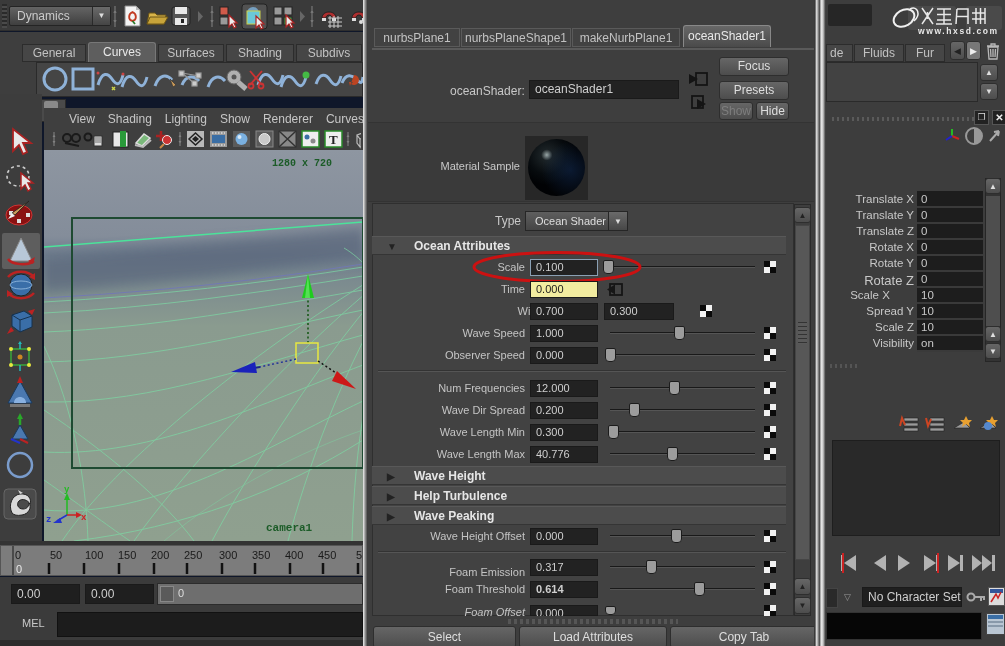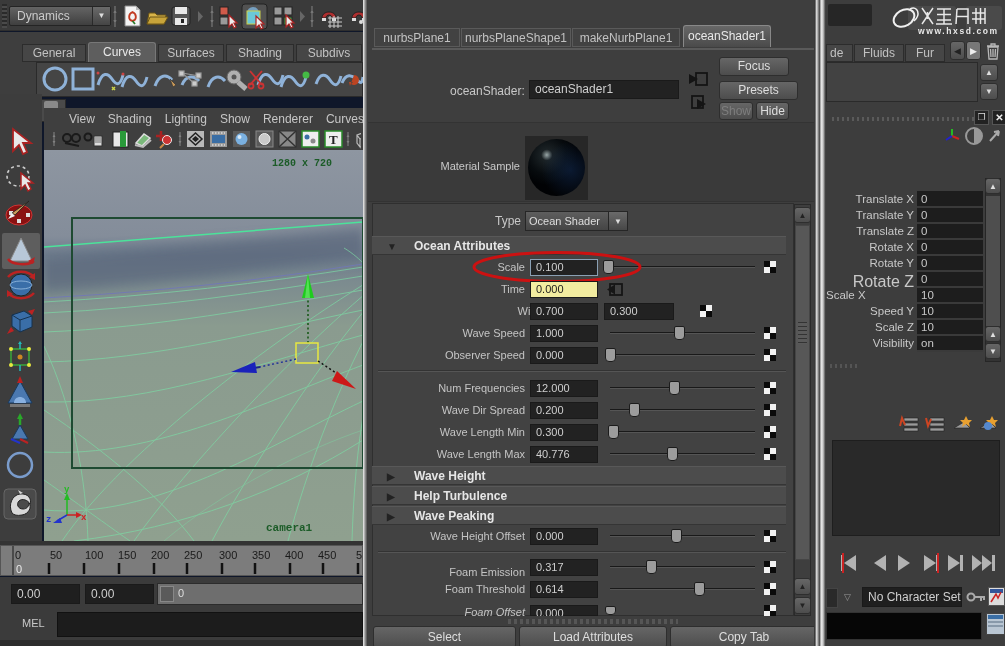--- a/index.html
+++ b/index.html
@@ -430,33 +430,33 @@
 
     <div class="abs" style="left:82px;top:84px;width:74px;text-align:right;font-size:12px;">oceanShader:</div>
     <div class="fld" style="left:161px;top:80px;width:150px;height:19px;line-height:17px;font-size:12px;">oceanShader1</div>
     <svg class="abs" style="left:319px;top:68px;" width="22" height="44" viewBox="0 0 22 44">
       <rect x="9" y="5" width="11" height="12" fill="none" stroke="#141414" stroke-width="1.8"></rect>
       <path d="M2 6 L2 16 L11 11 Z" fill="#141414"></path>
       <rect x="5" y="28" width="11" height="12" fill="none" stroke="#141414" stroke-width="1.8"></rect>
       <path d="M10 31 L10 41 L19 36 Z" fill="#141414"></path>
     </svg>
     <div class="btn" style="left:351px;top:57px;width:70px;height:19px;line-height:17px;font-size:12px;">Focus</div>
-    <div class="btn" style="left:351px;top:81px;width:79px;height:19px;line-height:17px;font-size:12px;">Presets</div>
+    <div class="btn" style="left:351px;top:81px;width:70px;height:19px;line-height:17px;font-size:12px;">Presets</div>
     <div class="btn" style="left:351px;top:102px;width:34px;height:18px;line-height:16px;font-size:12px;color:#7e7e7e;">Show</div>
     <div class="btn" style="left:388px;top:102px;width:33px;height:18px;line-height:16px;font-size:12px;">Hide</div>
 
     <div class="abs" style="left:0;top:122px;width:452px;height:80px;background:#3a3a3a;border-top:1px solid #333;border-bottom:1px solid #333;"></div>
     <div class="abs" style="left:52px;top:160px;width:100px;text-align:right;font-size:11px;white-space:nowrap;">Material Sample</div>
     <div class="abs" style="left:157px;top:136px;width:63px;height:64px;background:#272727;">
       <div style="position:absolute;left:3px;top:3px;width:57px;height:57px;border-radius:50%;background:radial-gradient(circle at 75% 55%, rgba(25,60,115,0.4), rgba(0,0,0,0) 55%), radial-gradient(circle 40px at 33% 28%, #9aa8a8 0%, #1a2124 14%, #070b0e 48%, #010204 75%);"></div>
     </div>
 
     <div class="abs" style="left:4px;top:203px;width:422px;height:413px;background:#424242;border:1px solid #2f2f2f;"></div>
     <div class="abs" style="left:96px;top:214px;width:57px;text-align:right;font-size:12px;">Type</div>
-    <div class="abs" style="left:157px;top:211px;width:83px;height:20px;background:linear-gradient(#5e5e5e,#454545);border:1px solid #262626;border-right:none;color:#ddd;line-height:18px;padding-left:3px;font-size:11px;white-space:nowrap;overflow:hidden;">Ocean Shader</div>
+    <div class="abs" style="left:157px;top:211px;width:83px;height:20px;background:linear-gradient(#5e5e5e,#454545);border:1px solid #262626;border-right:none;color:#ddd;line-height:18px;padding-left:9px;font-size:11px;white-space:nowrap;overflow:hidden;">Ocean Shader</div>
     <div class="abs" style="left:240px;top:211px;width:20px;height:20px;background:linear-gradient(#6a6a6a,#474747);border:1px solid #262626;color:#ddd;font-size:8px;text-align:center;line-height:19px;">▼</div>
 
     <div class="shead" style="top:236px;">
         <span class="tri">▼</span>
         <span class="tt">Ocean Attributes</span>
       </div>
 
     <div id="rows"></div>
 
     <div class="rowlab" style="top:261px;">Scale</div>
@@ -539,21 +539,21 @@
 
     <div class="abs" style="left:10px;top:551px;width:408px;height:2px;border-top:1px solid #333;border-bottom:1px solid #555;"></div>
 
     <div class="rowlab" style="top:566px;padding-left:32px;">Foam Emission</div>
     <div class="fld" style="left:162px;top:559px;width:68px;height:17px;">0.317</div>
     <div class="track" style="top:566px;"></div>
     <div class="handle" style="left:278px;top:560px;"></div>
     <div class="checker" style="left:396px;top:561px;"></div>
 
     <div class="rowlab" style="top:583px;">Foam Threshold</div>
-    <div class="fld" style="left:162px;top:581px;width:68px;height:17px;">0.614</div>
+    <div class="fld" style="left:162px;top:581px;width:68px;height:17px;font-weight:bold;">0.614</div>
     <div class="track" style="top:588px;"></div>
     <div class="handle" style="left:326px;top:582px;"></div>
     <div class="checker" style="left:396px;top:583px;"></div>
 
     <div class="rowlab" style="top:606px;font-style:italic;">Foam Offset</div>
     <div class="fld" style="left:162px;top:605px;width:68px;height:11px;">0.000</div>
     <div class="handle" style="left:237px;top:606px;height:9px;"></div>
     <div class="checker" style="left:396px;top:605px;"></div>
 
     <div class="abs" style="left:426px;top:204px;width:17px;height:412px;background:#3e3e3e;border:1px solid #2a2a2a;"></div>
@@ -630,27 +630,27 @@
         <div class="abs" style="left:95px;top:209px;font-size:11.5px;color:#c8c8c8;">0</div>
         <div class="abs" style="left:0;top:225px;width:88px;text-align:right;font-size:11.5px;color:#c8c8c8;">Translate Z</div>
         <div class="abs" style="left:91px;top:238px;width:66px;height:2px;background:#3a3a3a;"></div>
         <div class="abs" style="left:95px;top:225px;font-size:11.5px;color:#c8c8c8;">0</div>
         <div class="abs" style="left:0;top:241px;width:88px;text-align:right;font-size:11.5px;color:#c8c8c8;">Rotate X</div>
         <div class="abs" style="left:91px;top:254px;width:66px;height:2px;background:#3a3a3a;"></div>
         <div class="abs" style="left:95px;top:241px;font-size:11.5px;color:#c8c8c8;">0</div>
         <div class="abs" style="left:0;top:257px;width:88px;text-align:right;font-size:11.5px;color:#c8c8c8;">Rotate Y</div>
         <div class="abs" style="left:91px;top:270px;width:66px;height:2px;background:#3a3a3a;"></div>
         <div class="abs" style="left:95px;top:257px;font-size:11.5px;color:#c8c8c8;">0</div>
-        <div class="abs" style="left:0;top:273px;width:88px;text-align:right;font-size:16px;color:#c8c8c8;">Rotate Z</div>
+        <div class="abs" style="left:0;top:273px;width:88px;text-align:right;font-size:13px;color:#c8c8c8;">Rotate Z</div>
         <div class="abs" style="left:91px;top:286px;width:66px;height:2px;background:#3a3a3a;"></div>
         <div class="abs" style="left:95px;top:273px;font-size:11.5px;color:#c8c8c8;">0</div>
-        <div class="abs" style="left:0;top:289px;width:88px;text-align:left;font-size:11.5px;color:#c8c8c8;">Scale X</div>
+        <div class="abs" style="left:0;top:289px;width:88px;text-align:center;font-size:11.5px;color:#c8c8c8;">Scale X</div>
         <div class="abs" style="left:91px;top:302px;width:66px;height:2px;background:#3a3a3a;"></div>
         <div class="abs" style="left:95px;top:289px;font-size:11.5px;color:#c8c8c8;">10</div>
-        <div class="abs" style="left:0;top:305px;width:88px;text-align:right;font-size:11.5px;color:#c8c8c8;">Speed Y</div>
+        <div class="abs" style="left:0;top:305px;width:88px;text-align:right;font-size:11.5px;color:#c8c8c8;">Spread Y</div>
         <div class="abs" style="left:91px;top:318px;width:66px;height:2px;background:#3a3a3a;"></div>
         <div class="abs" style="left:95px;top:305px;font-size:11.5px;color:#c8c8c8;">10</div>
         <div class="abs" style="left:0;top:321px;width:88px;text-align:right;font-size:11.5px;color:#c8c8c8;">Scale Z</div>
         <div class="abs" style="left:91px;top:334px;width:66px;height:2px;background:#3a3a3a;"></div>
         <div class="abs" style="left:95px;top:321px;font-size:11.5px;color:#c8c8c8;">10</div>
         <div class="abs" style="left:0;top:337px;width:88px;text-align:right;font-size:11.5px;color:#c8c8c8;">Visibility</div>
         <div class="abs" style="left:91px;top:350px;width:66px;height:2px;background:#3a3a3a;"></div>
         <div class="abs" style="left:95px;top:337px;font-size:11.5px;color:#c8c8c8;">on</div>
       </div>
 

